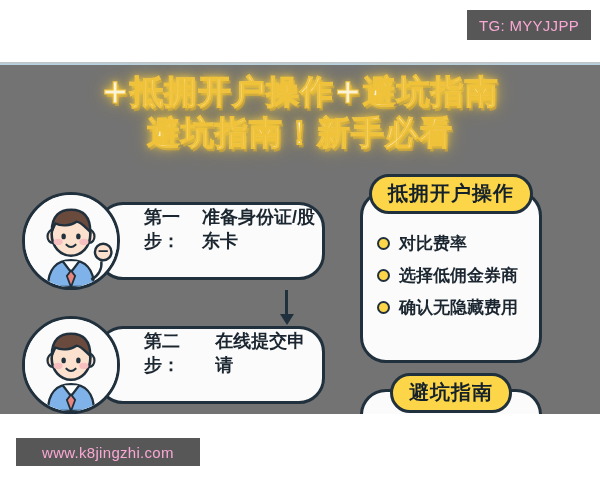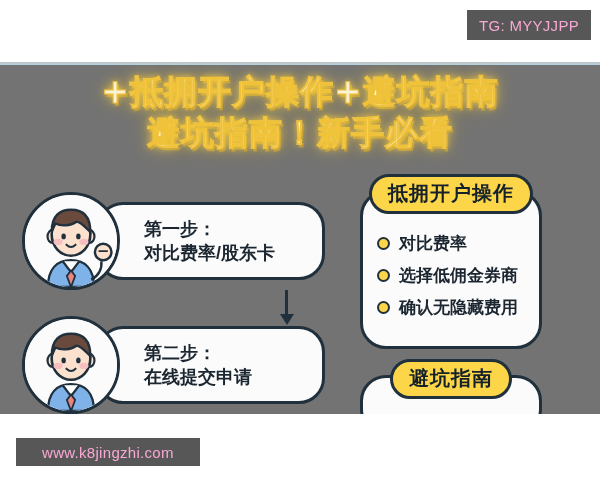--- a/index.html
+++ b/index.html
@@ -39,21 +39,21 @@
 
   
   .flow{position:absolute;left:22px;top:130px;width:310px;}
 
   .step{position:relative;height:100px;margin-bottom:24px;}
 
   .step-bubble{
     position:absolute;left:75px;top:10px;width:228px;height:78px;
     background:#FBFBFB;border:3.5px solid #20303C;border-radius:26px;
     box-sizing:border-box;
-    display:flex;flex-direction:column;justify-content:center;
+    display:flex;flex-direction:row;justify-content:center;
     padding-left:44px;
   }
   .step-line1{font-size:18px;font-weight:bold;color:#1B2630;line-height:1.35;}
   .step-line2{font-size:18px;font-weight:bold;color:#1B2630;line-height:1.35;}
 
   .avatar{
     position:absolute;left:0;top:0;width:98px;height:98px;border-radius:50%;
     background:#FBFBFB;border:3.5px solid #20303C;box-sizing:border-box;
     z-index:3;overflow:hidden;
   }
@@ -66,21 +66,21 @@
     position:absolute;left:0;top:24px;width:0;height:0;
     border-left:7px solid transparent;border-right:7px solid transparent;
     border-top:11px solid #20303C;
   }
 
   
   .rightcol{position:absolute;left:360px;top:128px;width:222px;}
 
   .info-card{
     position:relative;background:#FBFBFB;border:3.5px solid #20303C;
-    border-radius:26px;box-sizing:border-box;padding:30px 10px 18px 14px;
+    border-radius:26px;box-sizing:border-box;padding:30px 10px 32px 14px;
     width:182px;
   }
   .badge{
     position:absolute;left:50%;transform:translateX(-50%);top:-19px;
     background:#FCD648;border:3.5px solid #20303C;border-radius:20px;
     box-sizing:border-box;padding:3px 16px 4px;white-space:nowrap;
     font-size:20px;font-weight:bold;color:#14202A;letter-spacing:1px;
     z-index:4;
   }
   .bullets{list-style:none;margin:0;padding:0;}
@@ -115,21 +115,21 @@
     <div class="headline">
       <span class="l1">+抵拥开户操作+避坑指南</span>
       <span class="l2">避坑指南！新手必看</span>
     </div>
 
     <div class="flow">
 
       <div class="step">
         <div class="step-bubble">
           <span class="step-line1">第一步：</span>
-          <span class="step-line2">对比费率/股东卡</span>
+          <span class="step-line2">准备身份证/股东卡</span>
         </div>
         <div class="avatar">
           <svg viewBox="0 0 100 100" xmlns="http://www.w3.org/2000/svg">
             <rect width="100" height="100" fill="#FBFBFB"></rect>
 
             <path d="M25 100 C25 80 35 71 50 71 C65 71 75 80 75 100 Z" fill="#7FB2E8" stroke="#20303C" stroke-width="2.6"></path>
 
             <path d="M41 72 L50 84 L59 72" fill="#FFFFFF" stroke="#20303C" stroke-width="2.4"></path>
 
             <path d="M50 82 L45.5 88 L50 100 L54.5 88 Z" fill="#E8857E" stroke="#20303C" stroke-width="2"></path>

